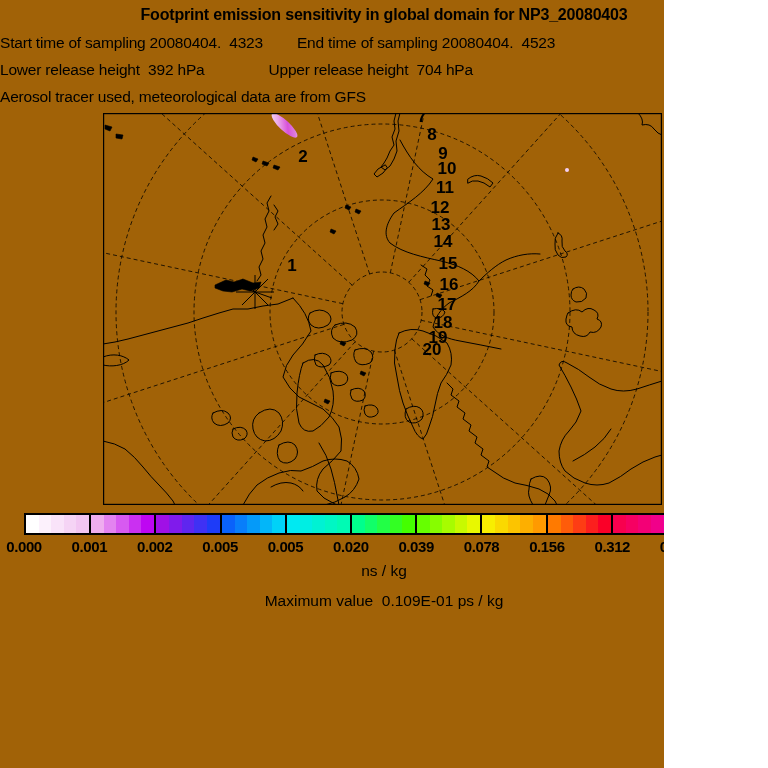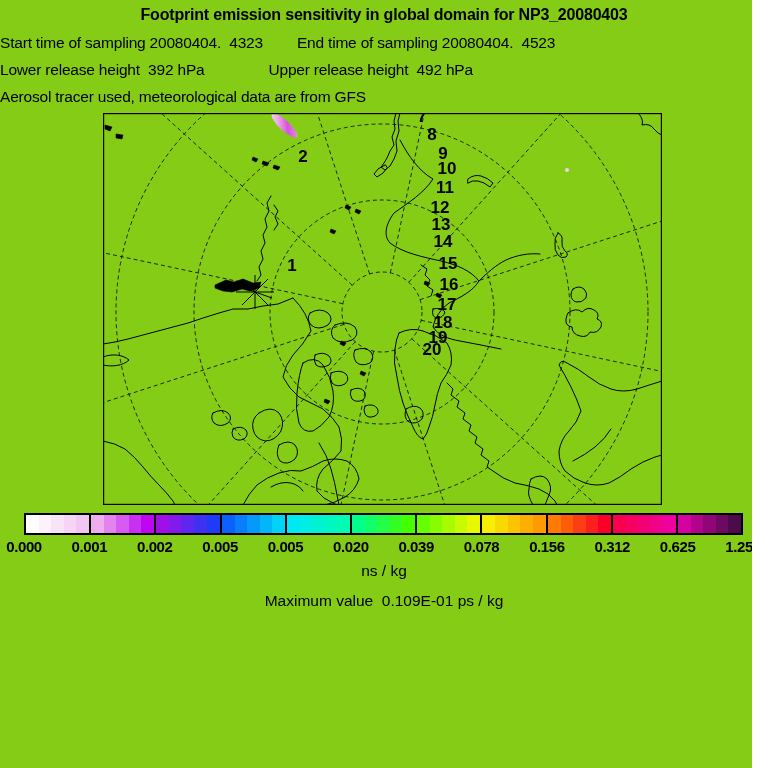--- a/index.html
+++ b/index.html
@@ -1,16 +1,16 @@
 <!DOCTYPE html>
 <html><head>
 <meta charset="utf-8">
 <style>
   html,body{margin:0;padding:0;background:#fff}
-  .fig{position:relative;width:752px;height:768px;background:#84cc16;
+  .fig{position:relative;width:664px;height:768px;background:#a16207;
        font-family:"Liberation Sans",sans-serif;color:#000;overflow:hidden}
   .hdr{position:absolute;left:0;width:768px;text-align:center;white-space:pre}
   .t1{top:6px;font-size:16px;font-weight:bold;letter-spacing:-0.2px}
   .row{position:absolute;left:0;width:768px;display:flex;justify-content:flex-start;white-space:pre;letter-spacing:-0.2px}
   .t2{top:34px;font-size:15.5px;gap:34px}
   .t3{top:61px;font-size:15.5px;gap:64px}
   .t4{top:88px;font-size:15.5px}
   .map{position:absolute;left:103px;top:113px;width:559px;height:392px}
   .map svg{display:block}
   .grat{fill:none;stroke:#000;stroke-width:0.8;stroke-dasharray:4 3}
@@ -36,21 +36,21 @@
 
   <div class="hdr t1">Footprint emission sensitivity in global domain for NP3_20080403</div>
 
   <div class="row t2">
     <span>Start time of sampling 20080404.  4323</span>
     <span>End time of sampling 20080404.  4523</span>
   </div>
 
   <div class="row t3">
     <span>Lower release height  392 hPa</span>
-    <span>Upper release height  492 hPa</span>
+    <span>Upper release height  704 hPa</span>
   </div>
 
   <div class="hdr row t4">Aerosol tracer used, meteorological data are from GFS</div>
 
   <div class="map">
     <svg id="mapsvg" width="559" height="392" viewBox="0 0 559 392">
       <defs>
         <linearGradient id="plumeG" gradientUnits="userSpaceOnUse" x1="170" y1="2" x2="193" y2="23">
           <stop offset="0%" stop-color="#F8E2F8"></stop>
             <stop offset="30%" stop-color="#EBA8EB"></stop>

